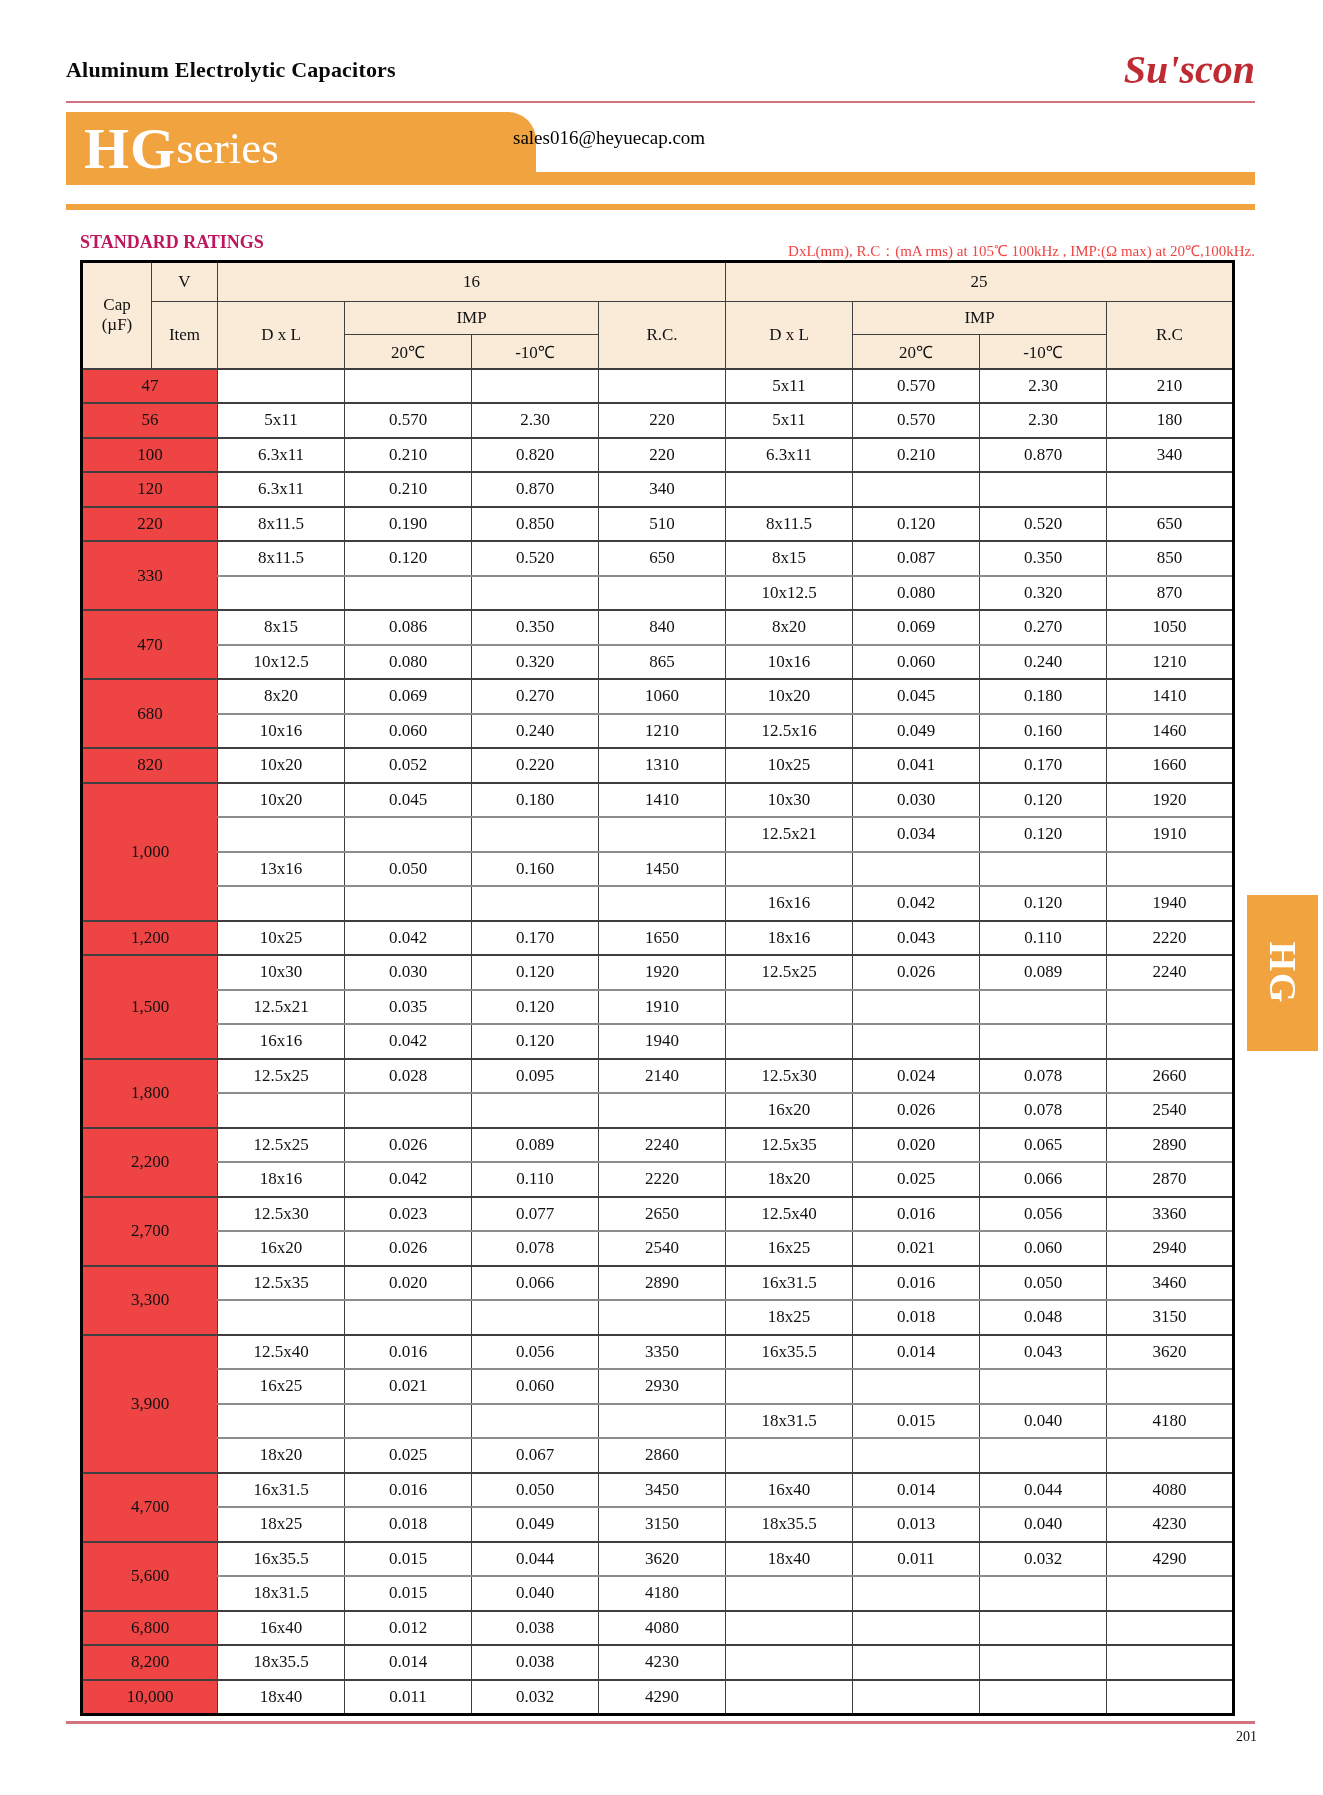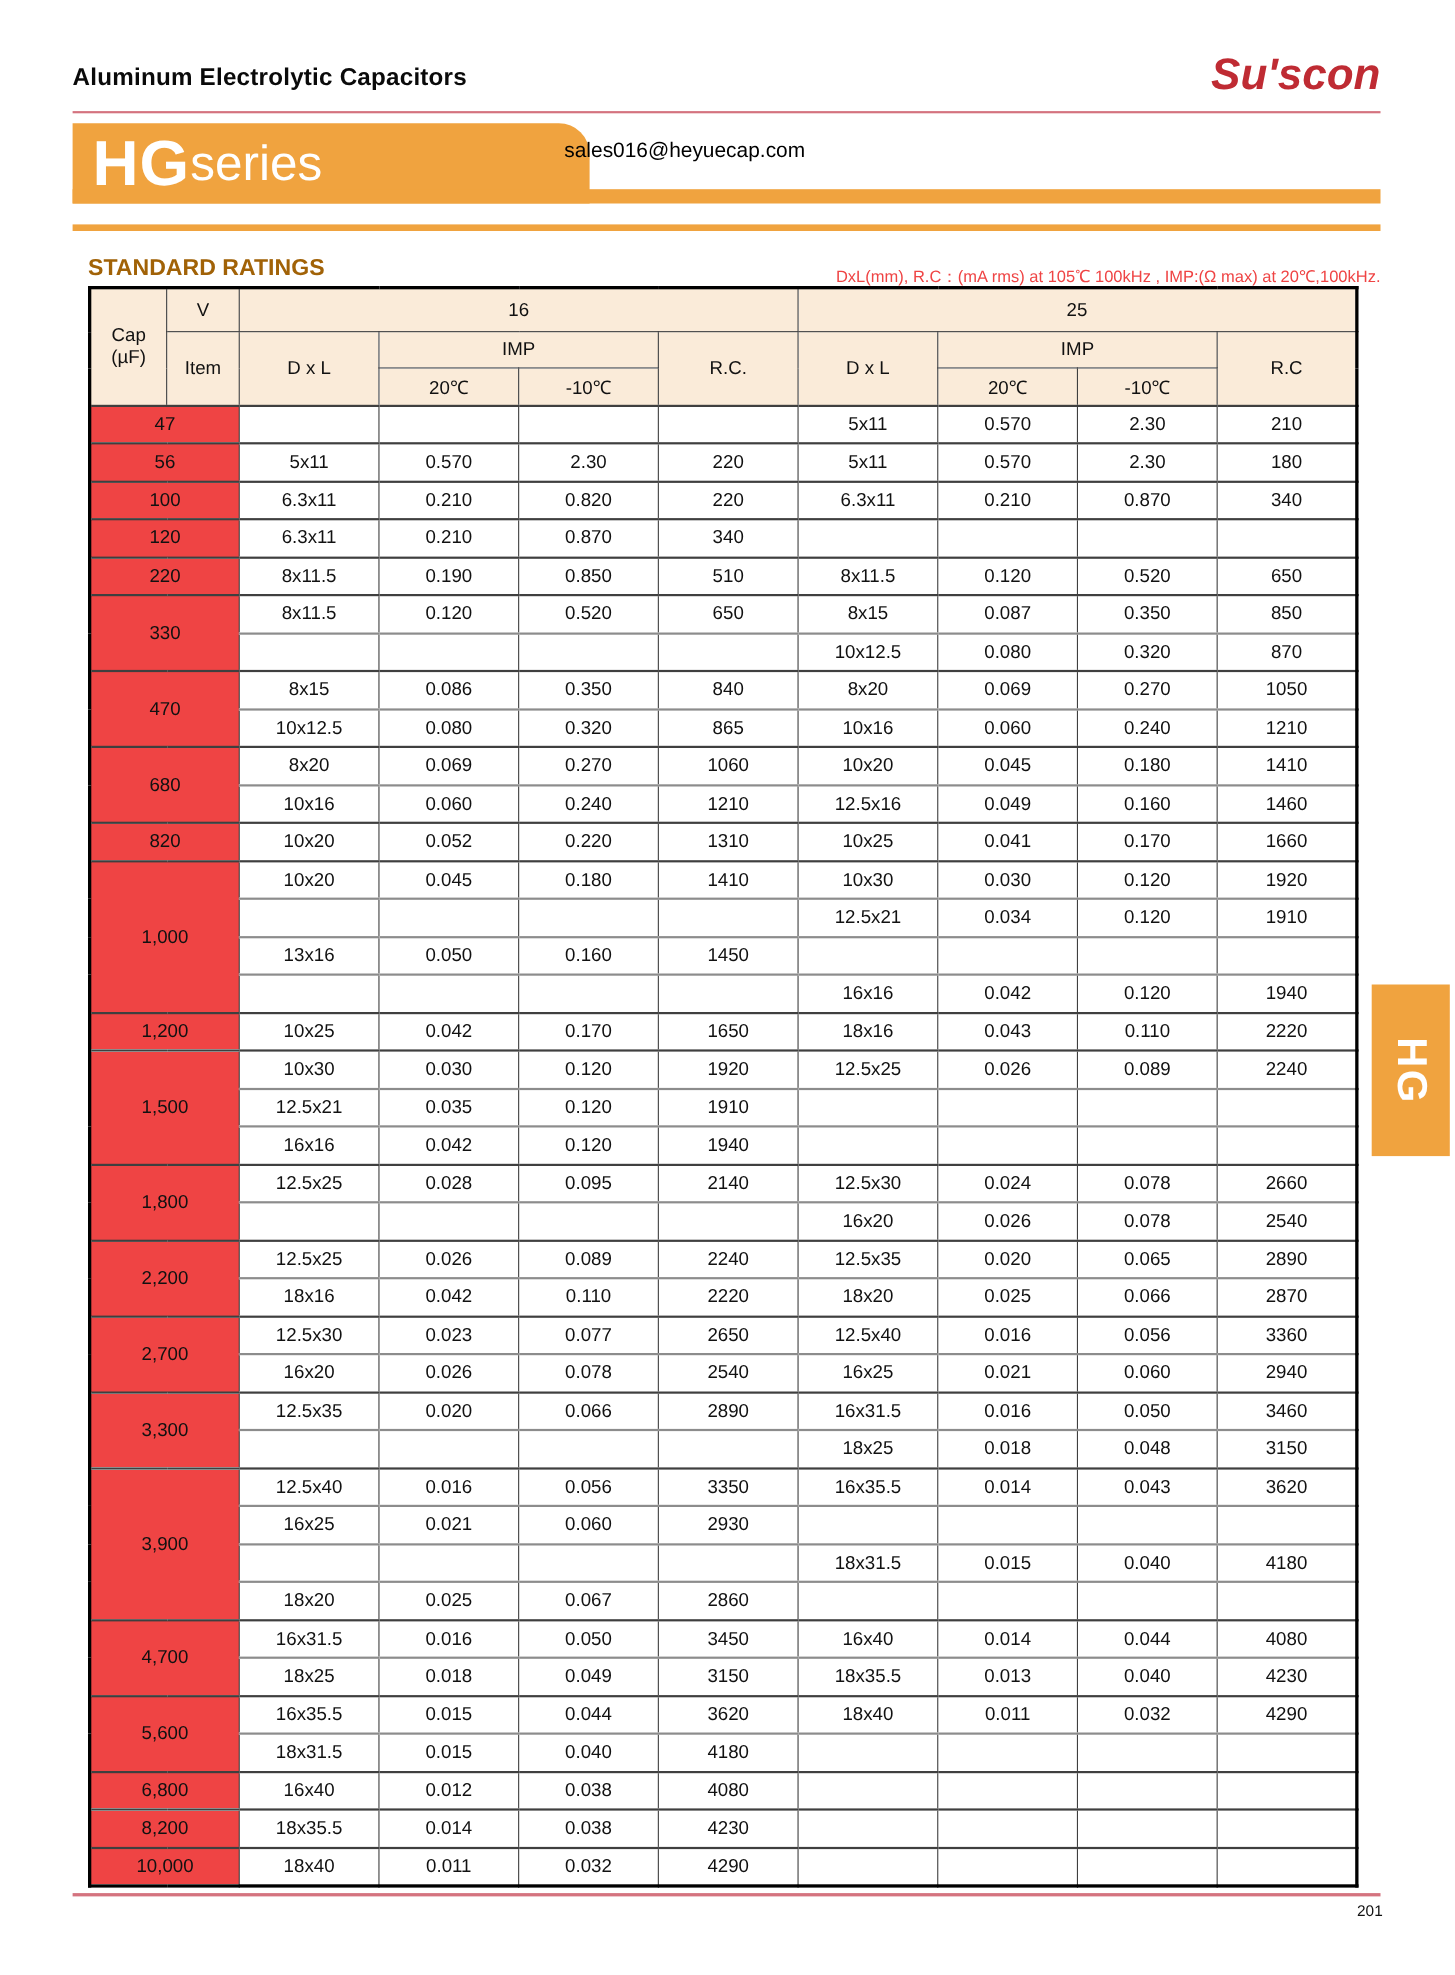--- a/index.html
+++ b/index.html
@@ -1,35 +1,35 @@
 <!DOCTYPE html>
 <html><head>
 <meta charset="utf-8">
 <style>
   * { margin:0; padding:0; box-sizing:border-box; }
   body { background:#fff; }
   .page {
     position:relative; width:1323px; height:1795px; background:#ffffff;
-    font-family:Liberation Sans, sans-serif; color:#111; overflow:hidden;
+    font-family:Liberation Serif, serif; color:#111; overflow:hidden;
   }
   .abs { position:absolute; }
 
   .doc-title { left:66px; top:57px; font-size:22px; font-weight:700; color:#0a0a0a; letter-spacing:0.2px; }
   .brand { right:68px; top:46px; font-size:40px; font-weight:700; font-style:italic; color:#bf2b33;text-align:center; }
   .title-rule { left:66px; top:101px; width:1189px; height:2px; background:#d4737f; }
 
   .banner-block { left:66px; top:112px; width:470px; height:73px; background:#f0a33f;
     border-radius:0 28px 0 0; display:flex; align-items:center; }
   .banner-hg { margin-left:18px; font-size:58px; font-weight:700; color:#fff; line-height:1; letter-spacing:1px; }
   .banner-series { font-size:45px; font-weight:400; color:#fff; line-height:1; }
   .banner-bar { left:66px; top:172px; width:1189px; height:13px; background:#f0a33f; }
   .banner-email { left:513px; top:127px; font-size:19px; color:#000; }
   .orange-rule { left:66px; top:204px; width:1189px; height:6px; background:#f0a33f; }
 
-  .section-title { left:80px; top:232px; font-size:21px; font-weight:700; color:#a16207; }
+  .section-title { left:80px; top:232px; font-size:18px; font-weight:700; color:#be185d; }
   .section-note { right:68px; top:240px; font-size:15px; color:#ef4444; }
 
   .table-wrap { left:80px; top:260px; }
   .ratings-table { border-collapse:collapse; table-layout:fixed; width:1153px; background:#fff; border:3px solid #000; }
   .ratings-table th, .ratings-table td {
     border:1.6px solid #3f3f3f; padding:0; text-align:center; vertical-align:middle;
     font-size:17px; font-weight:400; color:#111; overflow:hidden; white-space:nowrap;
   }
   .ratings-table th { background:#faebd9; }
   .ratings-table tr.h1 { height:40px; }

